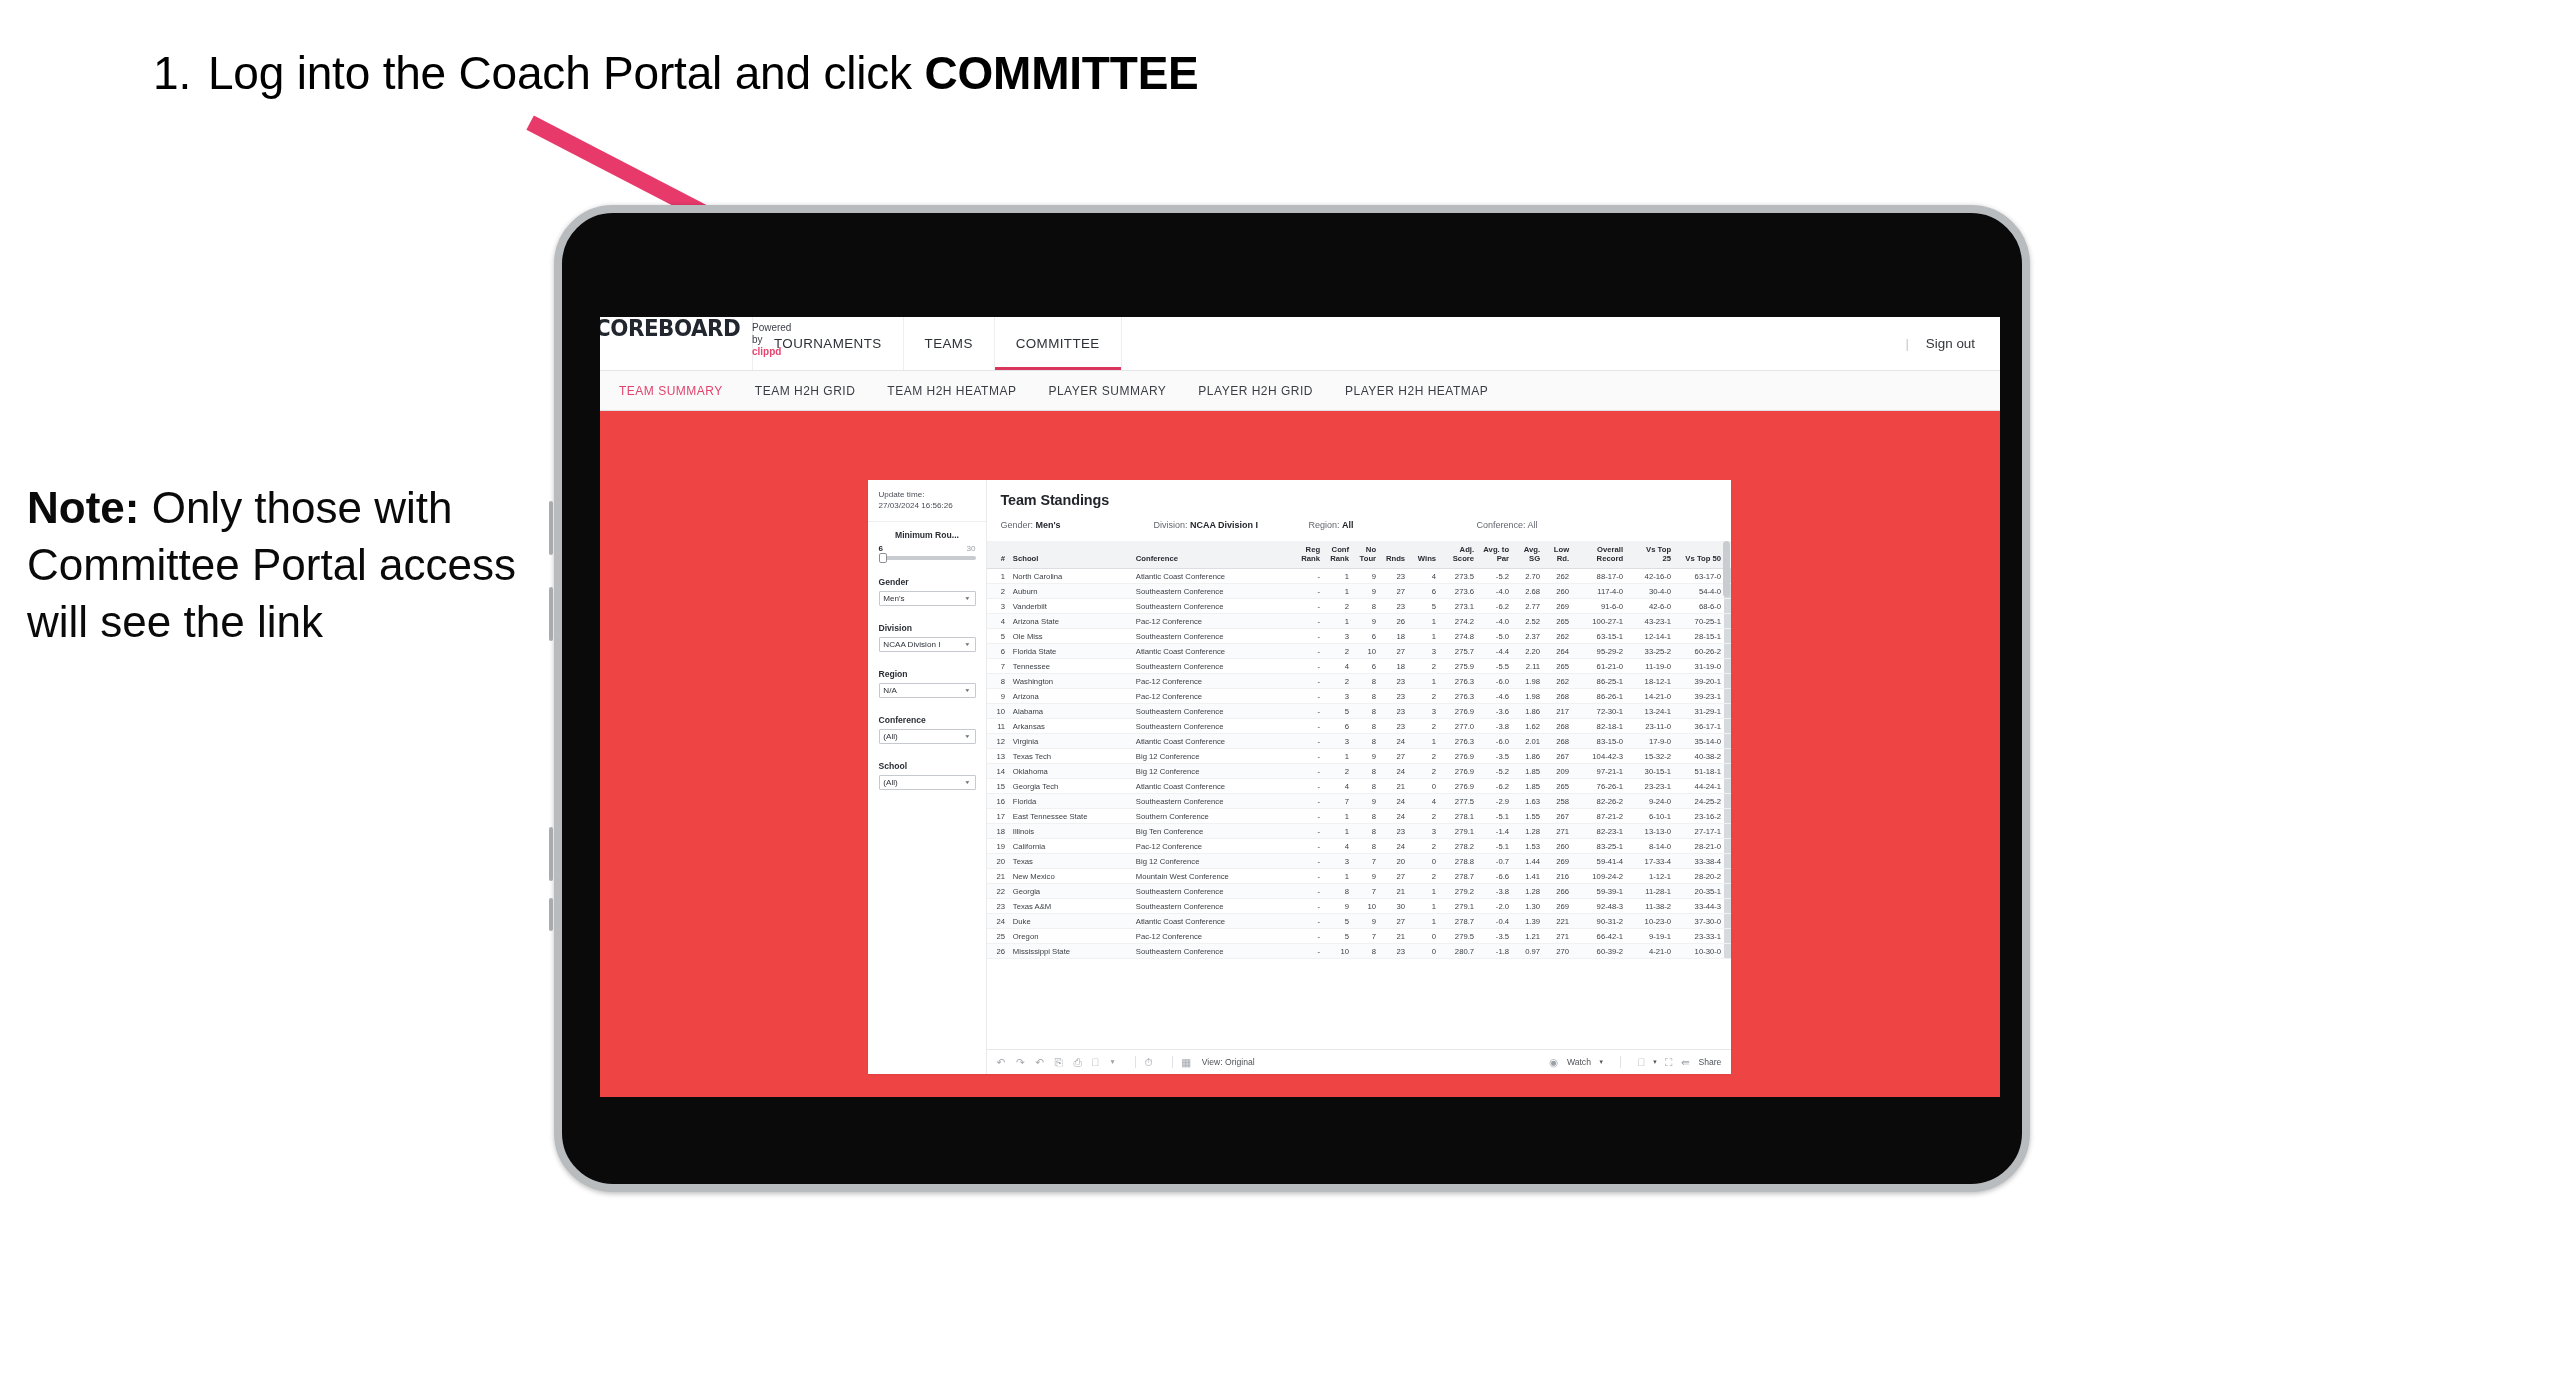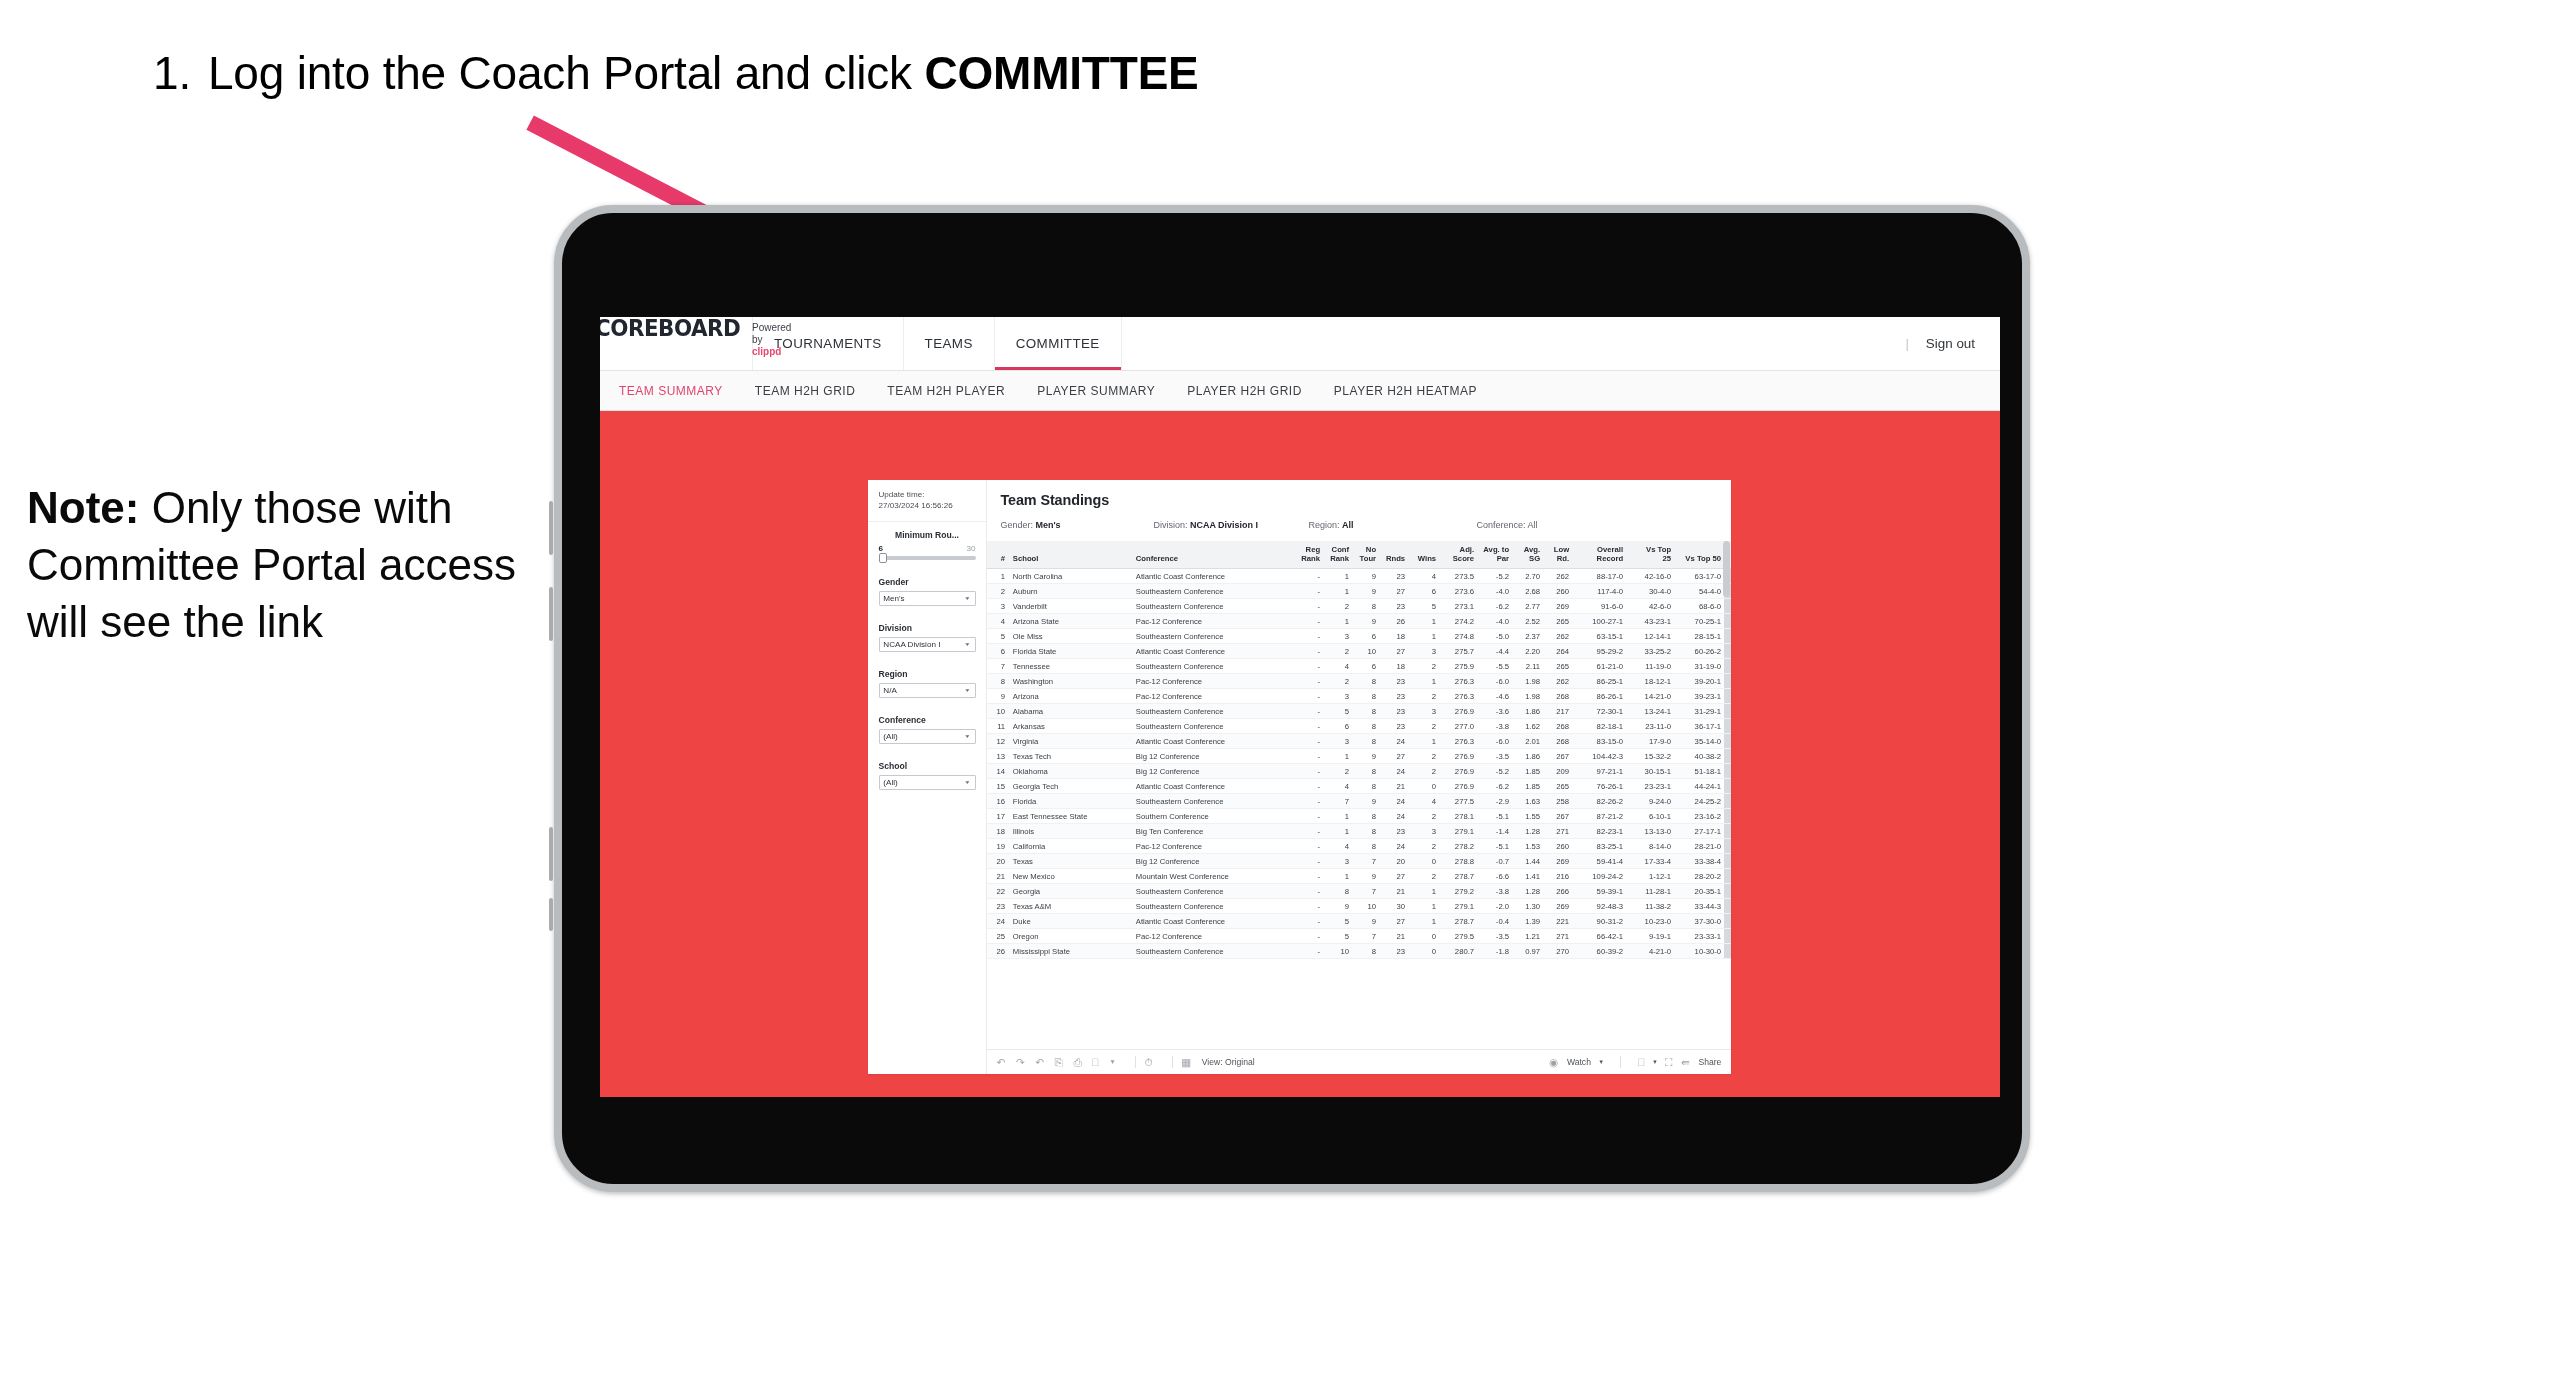--- a/index.html
+++ b/index.html
@@ -242,21 +242,21 @@
         <div class="navlink nav-spacer"></div>
         <div class="signout-wrap">
           <span class="divider">|</span>
           <span class="so">Sign out</span>
         </div>
       </div>
 
       <div class="subnav">
         <div class="st active">TEAM SUMMARY</div>
         <div class="st">TEAM H2H GRID</div>
-        <div class="st">TEAM H2H PLAYER</div>
+        <div class="st">TEAM H2H HEATMAP</div>
         <div class="st">PLAYER SUMMARY</div>
         <div class="st">PLAYER H2H GRID</div>
         <div class="st">PLAYER H2H HEATMAP</div>
       </div>
 
       <div class="canvas">
         <div class="viz">
 
           <div class="viz-body">
 

